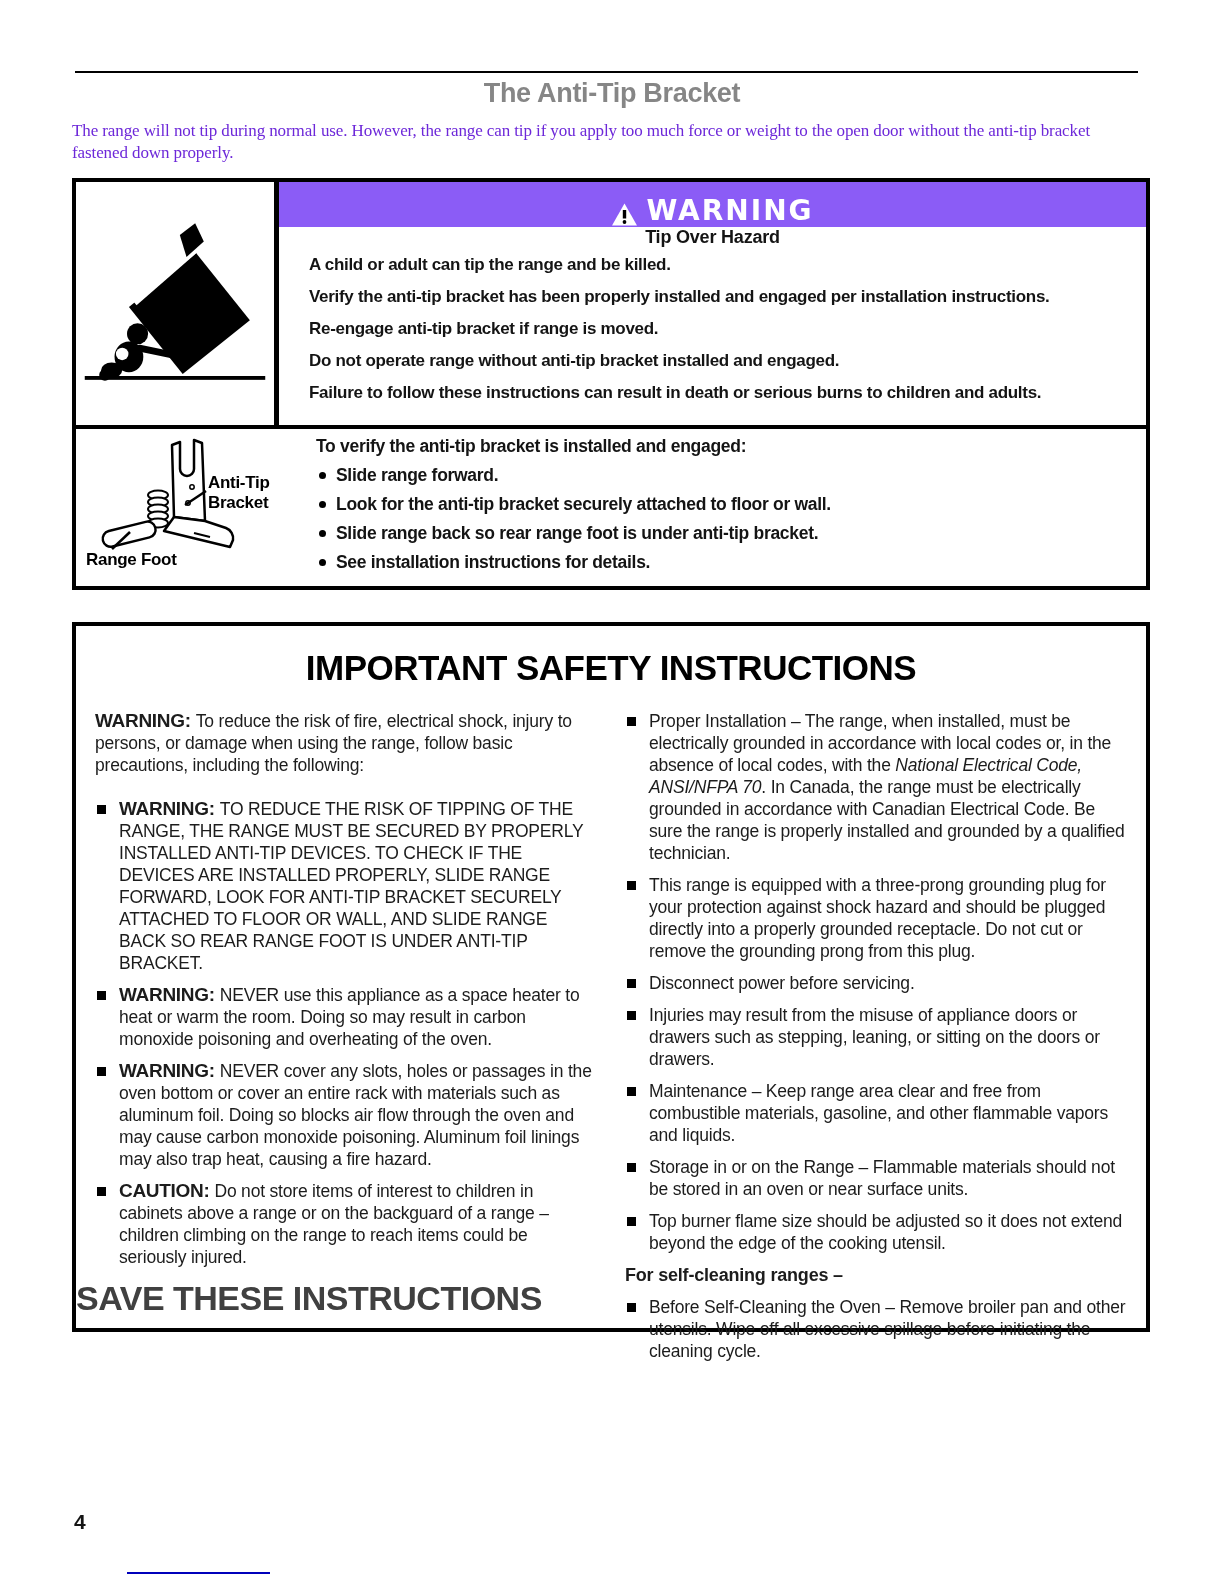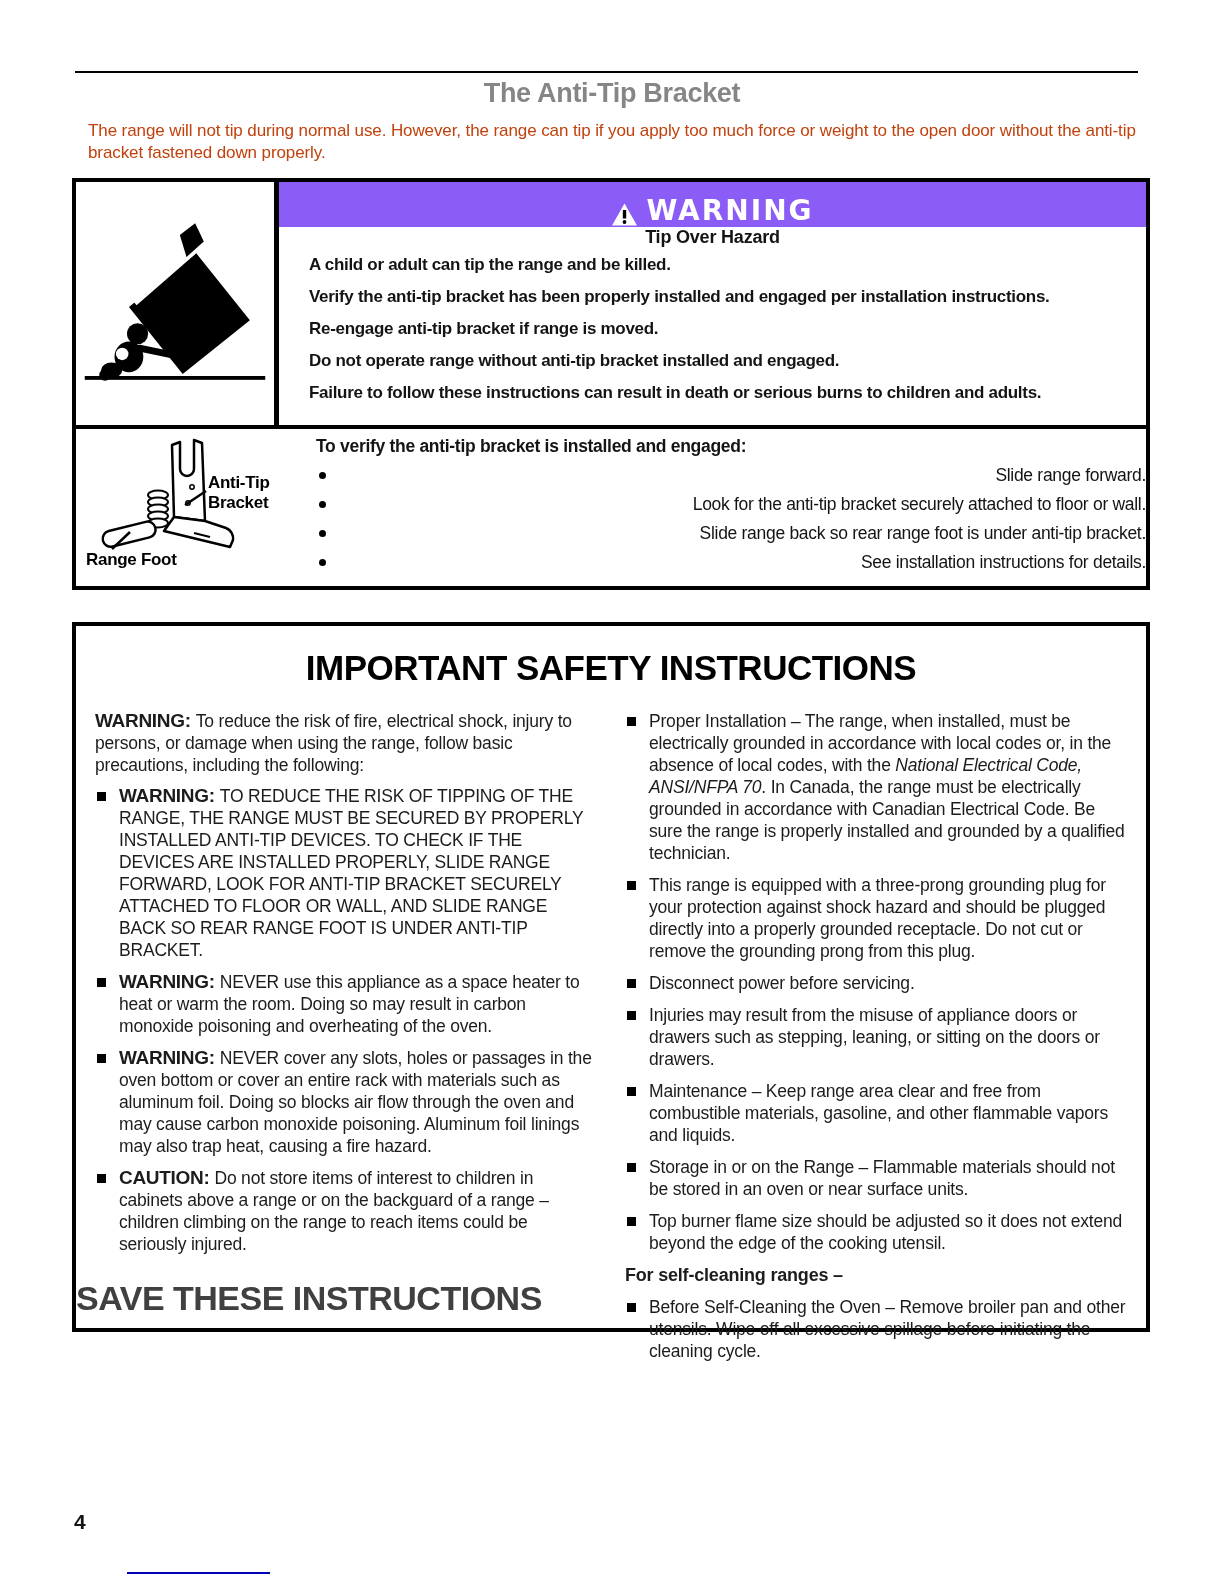--- a/index.html
+++ b/index.html
@@ -4,22 +4,22 @@
 <style>
   * { margin:0; padding:0; box-sizing:border-box; }
   html,body { background:#ffffff; }
   body { width:1224px; height:1584px; font-family:"Liberation Sans", sans-serif; color:#141414; position:relative; }
   .page { position:relative; width:1224px; height:1584px; background:#fff; overflow:hidden; }
 
   .top-rule { position:absolute; left:75px; top:71px; width:1063px; border-top:2px solid #000; }
 
   .doc-title { position:absolute; left:0; top:78px; width:1224px; text-align:center;
                font-size:27px; font-weight:bold; color:#868686; letter-spacing:-0.3px; }
-  .intro-text { position:absolute; left:88px; top:120px; width:1072px;
-                font-size:17px; line-height:22px; letter-spacing:-0.1px; color:#c2410c; }
+  .intro-text { position:absolute; left:72px; top:120px; width:1072px;
+                font-size:17px; line-height:22px; letter-spacing:-0.1px; color:#6d28d9;font-family:Liberation Serif, serif; }
 
   
   .warning-box { position:absolute; left:72px; top:178px; width:1078px; border:4px solid #000; background:#fff; }
   .warn-top { display:flex; height:243px; }
   .picto-cell { width:203px; border-right:5px solid #000; display:flex; align-items:center; justify-content:center; }
   .warn-right { flex:1; display:flex; flex-direction:column; min-width:0; }
   .warn-band { height:46px; background:#8b5cf6; color:#fff; display:flex; align-items:flex-end; justify-content:center; gap:8px; }
   .warn-band .band-text { font-family:"DejaVu Sans", sans-serif; font-weight:900; font-size:28px; letter-spacing:2px; }
   .hazard-title { text-align:center; font-weight:bold; font-size:18px; letter-spacing:-0.2px; }
   .warn-lines { padding:7px 8px 10px 30px; }
@@ -28,29 +28,29 @@
   .warn-divider { border-top:4px solid #000; }
   .warn-bottom { display:flex; height:157px; }
   .bracket-cell { width:240px; position:relative; flex-shrink:0; }
   .diagram-label { position:absolute; font-weight:bold; font-size:17px; letter-spacing:-0.3px; color:#000; line-height:20px; }
   .lbl-bracket { left:132px; top:44px; }
   .lbl-foot { left:10px; top:121px; }
   .verify-cell { flex:1; padding-top:7px; min-width:0; }
   .verify-intro { font-weight:bold; font-size:17.5px; letter-spacing:-0.3px; margin-bottom:8px; }
   .verify-list { list-style:none; }
   .verify-list li { position:relative; padding-left:20px; margin-bottom:9px;
-                    font-weight:normal; font-size:17.5px; letter-spacing:-0.3px; line-height:20px;text-align:right; }
+                    font-weight:bold; font-size:17.5px; letter-spacing:-0.3px; line-height:20px; }
   .verify-list li::before { content:""; position:absolute; left:3px; top:7px; width:7px; height:7px; border-radius:50%; background:#000; }
 
   
   .safety-box { position:absolute; left:72px; top:622px; width:1078px; height:710px; border:4px solid #000; background:#fff; padding:16px 19px; }
   .safety-title { text-align:center; font-weight:bold; font-size:35px; letter-spacing:-0.5px; margin-top:6px; color:#000; }
   .safety-cols { display:flex; gap:28px; margin-top:22px; font-size:17.5px; line-height:22px; letter-spacing:-0.2px; color:#1c1c1c; }
   .safety-col { flex:1; min-width:0; }
-  .col-intro { margin-bottom:9px; }
+  .col-intro { margin-bottom:22px; }
   .lead { font-weight:bold; font-size:19px; letter-spacing:-0.3px; margin-right:5px; }
   .sq-list { list-style:none; }
   .sq-list li { position:relative; padding-left:24px; margin-bottom:10px; }
   .sq-list li::before { content:""; position:absolute; left:2px; top:7px; width:9px; height:9px; background:#000; }
   .sub-heading { font-weight:bold; font-size:18px; letter-spacing:-0.2px; margin:2px 0 10px 0; }
   .save-heading { position:absolute; left:0; bottom:10px; width:100%; text-align:left;
                   font-weight:bold; font-size:34px; letter-spacing:-0.5px; color:#404040; }
 
   .page-number { position:absolute; left:74px; top:1510px; font-weight:bold; font-size:21px; }
   .bottom-blue-line { position:absolute; left:127px; top:1572px; width:143px; height:2px; background:#0000bb; }

